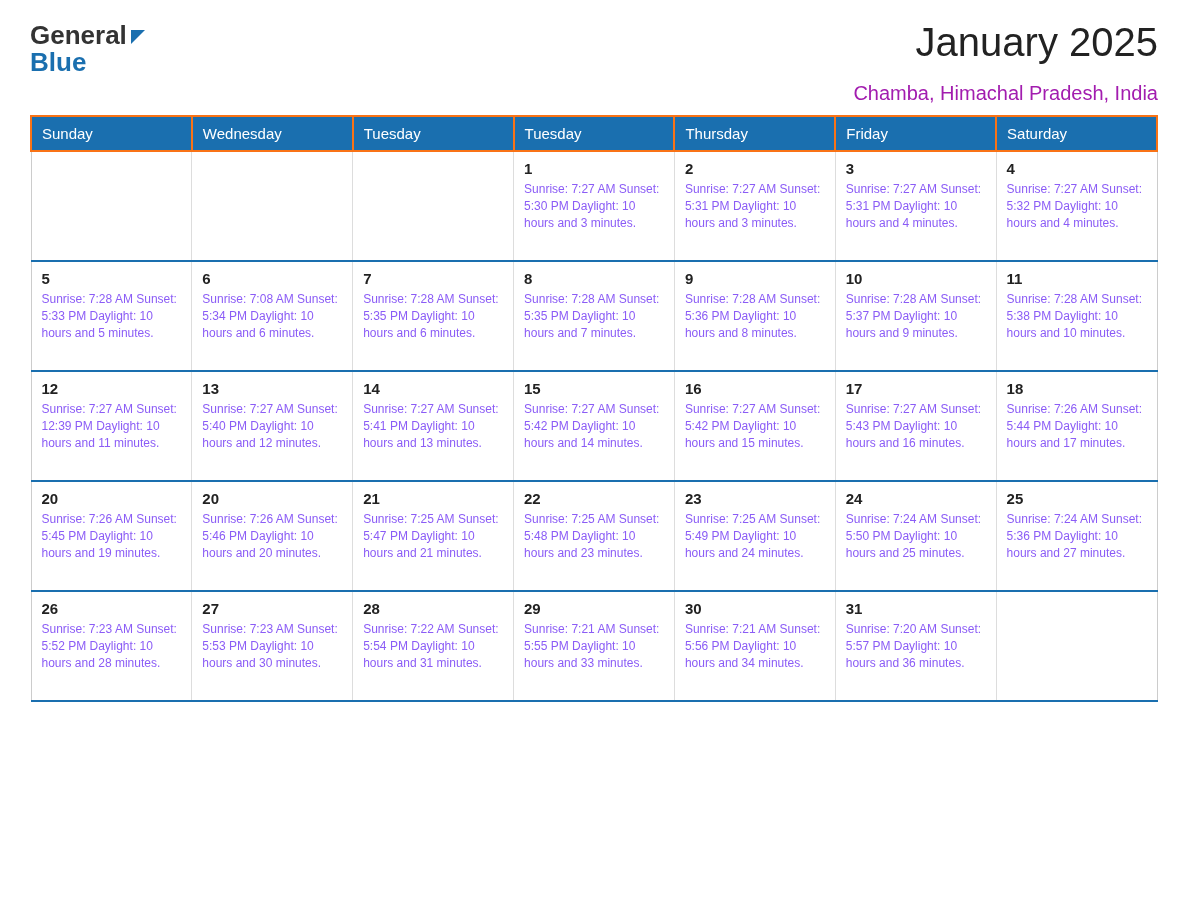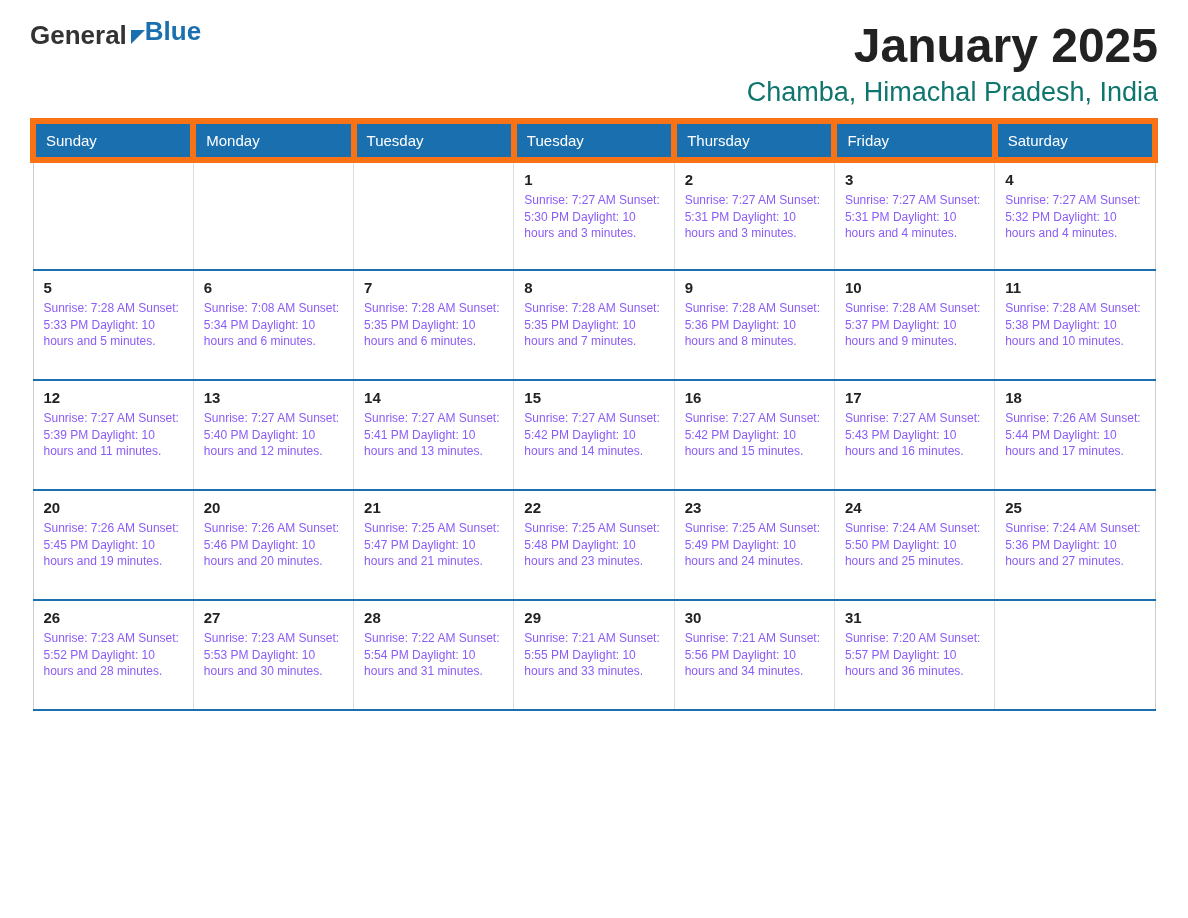--- a/index.html
+++ b/index.html
@@ -24,45 +24,45 @@
     }
     .logo-text-blue {
       font-size: 26px;
       font-weight: bold;
       color: #1a6faf;
     }
     .title-section {
       text-align: right;
     }
     .month-title {
-      font-size: 48px;
-      font-weight: bold;
+      font-size: 40px;
+      font-weight: normal;
       color: #222;
       line-height: 1.1;
     }
     .location-title {
-      font-size: 27px;
-      color: #0f766e;
-      margin-top: 4px;
+      font-size: 20px;
+      color: #a21caf;
+      margin-top: 18px;
     }
     table {
       width: 100%;
       border-collapse: collapse;
       margin-top: 10px;
     }
     thead tr {
       background-color: #1a6faf;
     }
     thead th {
       color: #fff;
       font-size: 15px;
       font-weight: normal;
       padding: 8px 10px;
       text-align: left;
-      border: 6px solid #f97316;
+      border: 2px solid #f97316;
     }
     tbody tr {
       border-bottom: 2px solid #1a6faf;
     }
     tbody td {
       vertical-align: top;
       padding: 8px 10px;
       font-size: 12.5px;
       border-left: 1px solid #ddd;
       border-right: 1px solid #ddd;
@@ -81,20 +81,21 @@
       color: #222;
       margin-bottom: 4px;
     }
     .day-info {
       font-size: 12px;
       color: #8b5cf6;
       line-height: 1.4;
     }
     .logo-wrapper {
       display: flex;
+      flex-direction: column;
       align-items: flex-start;
     }
     .logo-line1 {
       display: flex;
       align-items: center;
     }
     .logo-line2 {
       display: flex;
       align-items: center;
       margin-top: -4px;
@@ -125,21 +126,21 @@
   <div class="title-section">
     <div class="month-title">January 2025</div>
     <div class="location-title">Chamba, Himachal Pradesh, India</div>
   </div>
 </div>
 
 <table>
   <thead>
     <tr>
     <th>Sunday</th>
-        <th>Monday</th>
+        <th>Wednesday</th>
         <th>Tuesday</th>
         <th>Tuesday</th>
         <th>Thursday</th>
         <th>Friday</th>
         <th>Saturday</th>
       </tr>
   </thead>
   <tbody id="calendar-body">
   <tr>
         <td></td>
@@ -211,21 +212,21 @@
           <div class="day-number">11</div>
           <div class="day-info">Sunrise: 7:28 AM
 Sunset: 5:38 PM
 Daylight: 10 hours and 10 minutes.</div>
         </td>
       </tr>
       <tr>
         <td>
           <div class="day-number">12</div>
           <div class="day-info">Sunrise: 7:27 AM
-Sunset: 5:39 PM
+Sunset: 12:39 PM
 Daylight: 10 hours and 11 minutes.</div>
         </td>
         <td>
           <div class="day-number">13</div>
           <div class="day-info">Sunrise: 7:27 AM
 Sunset: 5:40 PM
 Daylight: 10 hours and 12 minutes.</div>
         </td>
         <td>
           <div class="day-number">14</div>

